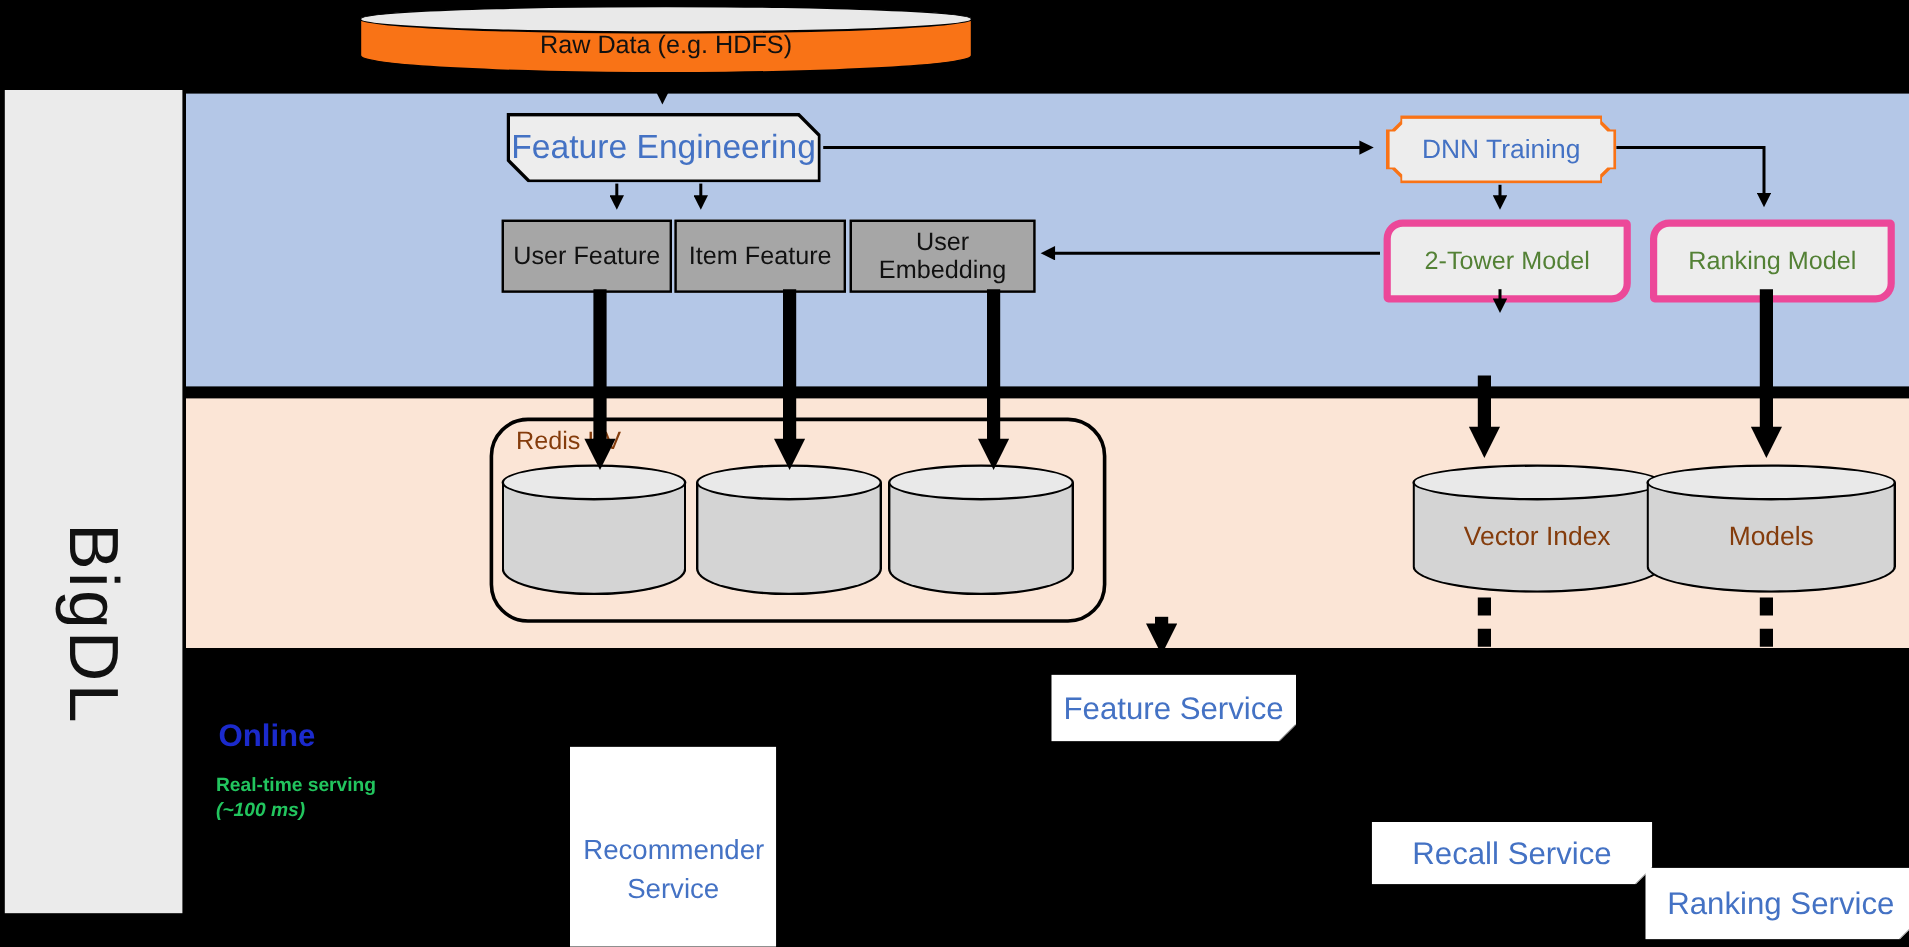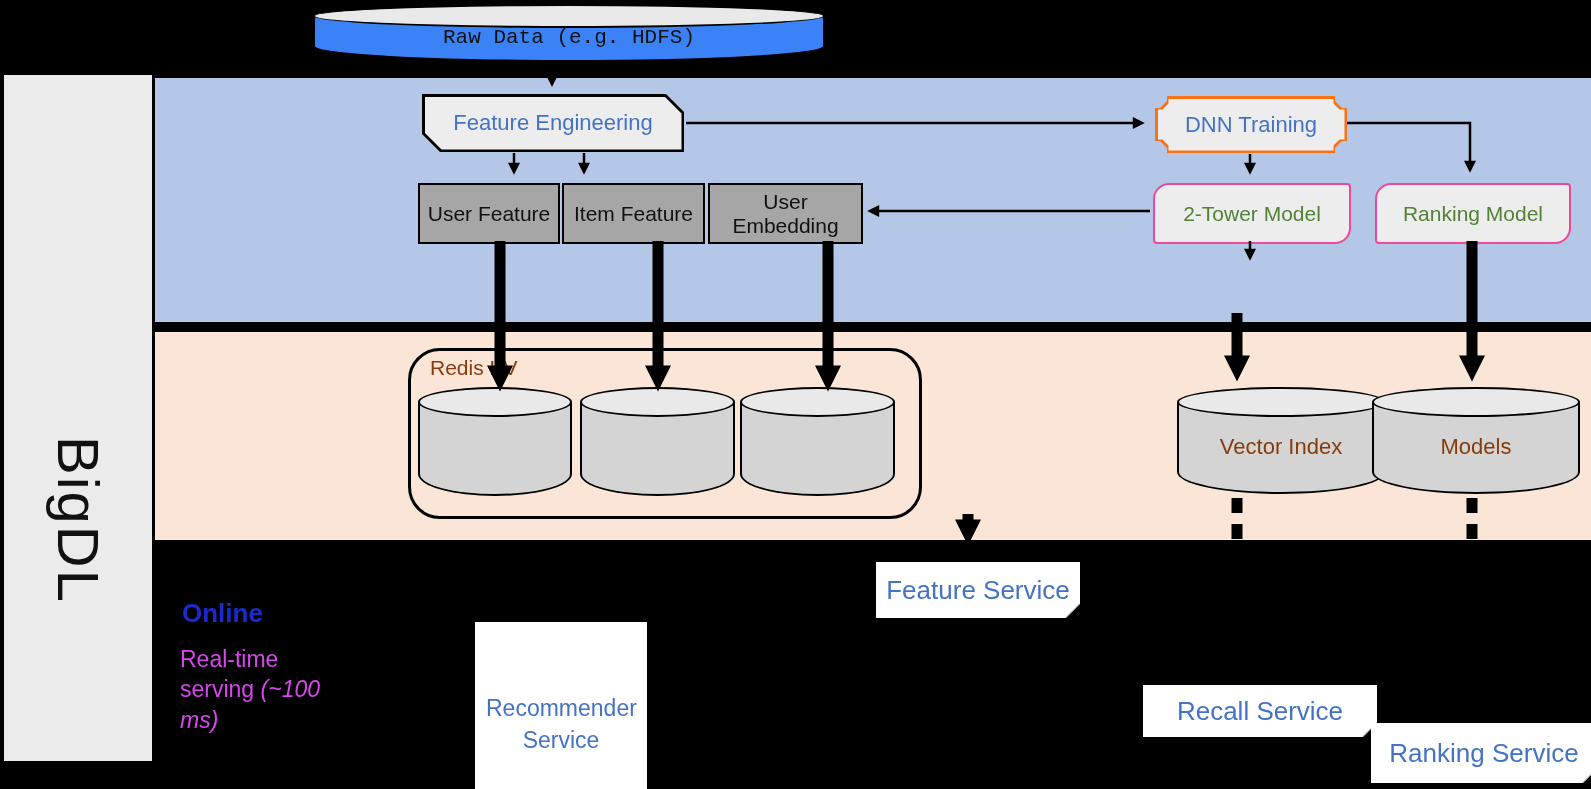--- a/index.html
+++ b/index.html
@@ -11,35 +11,35 @@
   .brandbar .brand-text{position:absolute;left:74px;top:445px;
       transform:translate(-50%,-50%) rotate(90deg);
       font-size:58px;color:#111;letter-spacing:2px;white-space:nowrap;}
 
   
   .band{position:absolute;left:155px;width:1436px;}
   .band-offline{top:78px;height:244px;background:#b4c7e7;}
   .band-nearline{top:332px;height:208px;background:#fbe5d6;}
 
   .sec-title{position:absolute;font-size:26px;font-weight:bold;color:#1b2acc;}
-  .sec-sub{position:absolute;font-size:23px;color:#d946ef;line-height:1.32;}
+  .sec-sub{position:absolute;font-size:16px;color:#22c55e;line-height:1.32;font-weight:bold;}
   .sec-sub i{font-style:italic;}
 
   
   .gbox{position:absolute;background:#a6a6a6;border:2px solid #000;display:flex;
         align-items:center;justify-content:center;font-size:21px;color:#111;text-align:center;}
-  .mbox{position:absolute;background:#ededed;border:2px solid #ec4899;border-radius:16px 4px 16px 4px;
+  .mbox{position:absolute;background:#ededed;border:6px solid #ec4899;border-radius:16px 4px 16px 4px;
         display:flex;align-items:center;justify-content:center;font-size:21px;color:#538135;}
 
   
   .snip{position:absolute;background:#000;
         clip-path:polygon(0 0,calc(100% - 18px) 0,100% 18px,100% 100%,18px 100%,0 calc(100% - 18px));}
   .snip .inner{position:absolute;inset:2.5px;background:#ededed;
         clip-path:polygon(0 0,calc(100% - 17px) 0,100% 17px,100% 100%,17px 100%,0 calc(100% - 17px));
-        display:flex;align-items:center;justify-content:center;font-size:22px;color:#4472c4;}
+        display:flex;align-items:center;justify-content:center;font-size:28px;color:#4472c4;}
 
   
   .plaque{position:absolute;background:#f97316;
      clip-path:polygon(0 12px,5px 12px,12px 5px,12px 0,calc(100% - 12px) 0,calc(100% - 12px) 5px,
        calc(100% - 5px) 12px,100% 12px,100% calc(100% - 12px),calc(100% - 5px) calc(100% - 12px),
        calc(100% - 12px) calc(100% - 5px),calc(100% - 12px) 100%,12px 100%,12px calc(100% - 5px),
        5px calc(100% - 12px),0 calc(100% - 12px));}
   .plaque .inner{position:absolute;inset:2.5px;background:#ededed;
      clip-path:polygon(0 11px,5px 11px,11px 5px,11px 0,calc(100% - 11px) 0,calc(100% - 11px) 5px,
        calc(100% - 5px) 11px,100% 11px,100% calc(100% - 11px),calc(100% - 5px) calc(100% - 11px),
@@ -101,21 +101,21 @@
     <span>Near real-time update</span>
     <i>(seconds~minutes)</i>
   </div>
 
   <div class="sec-title" style="left:182px;top:598px;">Online</div>
   <div class="sec-sub" style="left:180px;top:644px;width:160px;">
     <span>Real-time serving</span>
     <i>(~100 ms)</i>
   </div>
 
-  <div class="cyl cyl-flat shape" style="left:313px;top:16px;width:512px;height:46px;background:#3b82f6;font-family:Liberation Mono, monospace;">
+  <div class="cyl cyl-flat shape" style="left:299px;top:16px;width:512px;height:46px;background:#f97316;">
     <div class="cyl-label">Raw Data (e.g. HDFS)</div>
   </div>
 
   <div class="snip shape" style="left:422px;top:94px;width:262px;height:58px;">
     <div class="inner">Feature Engineering</div>
   </div>
 
   <div class="plaque shape" style="left:1155px;top:96px;width:192px;height:57px;">
     <div class="inner">DNN Training</div>
   </div>

